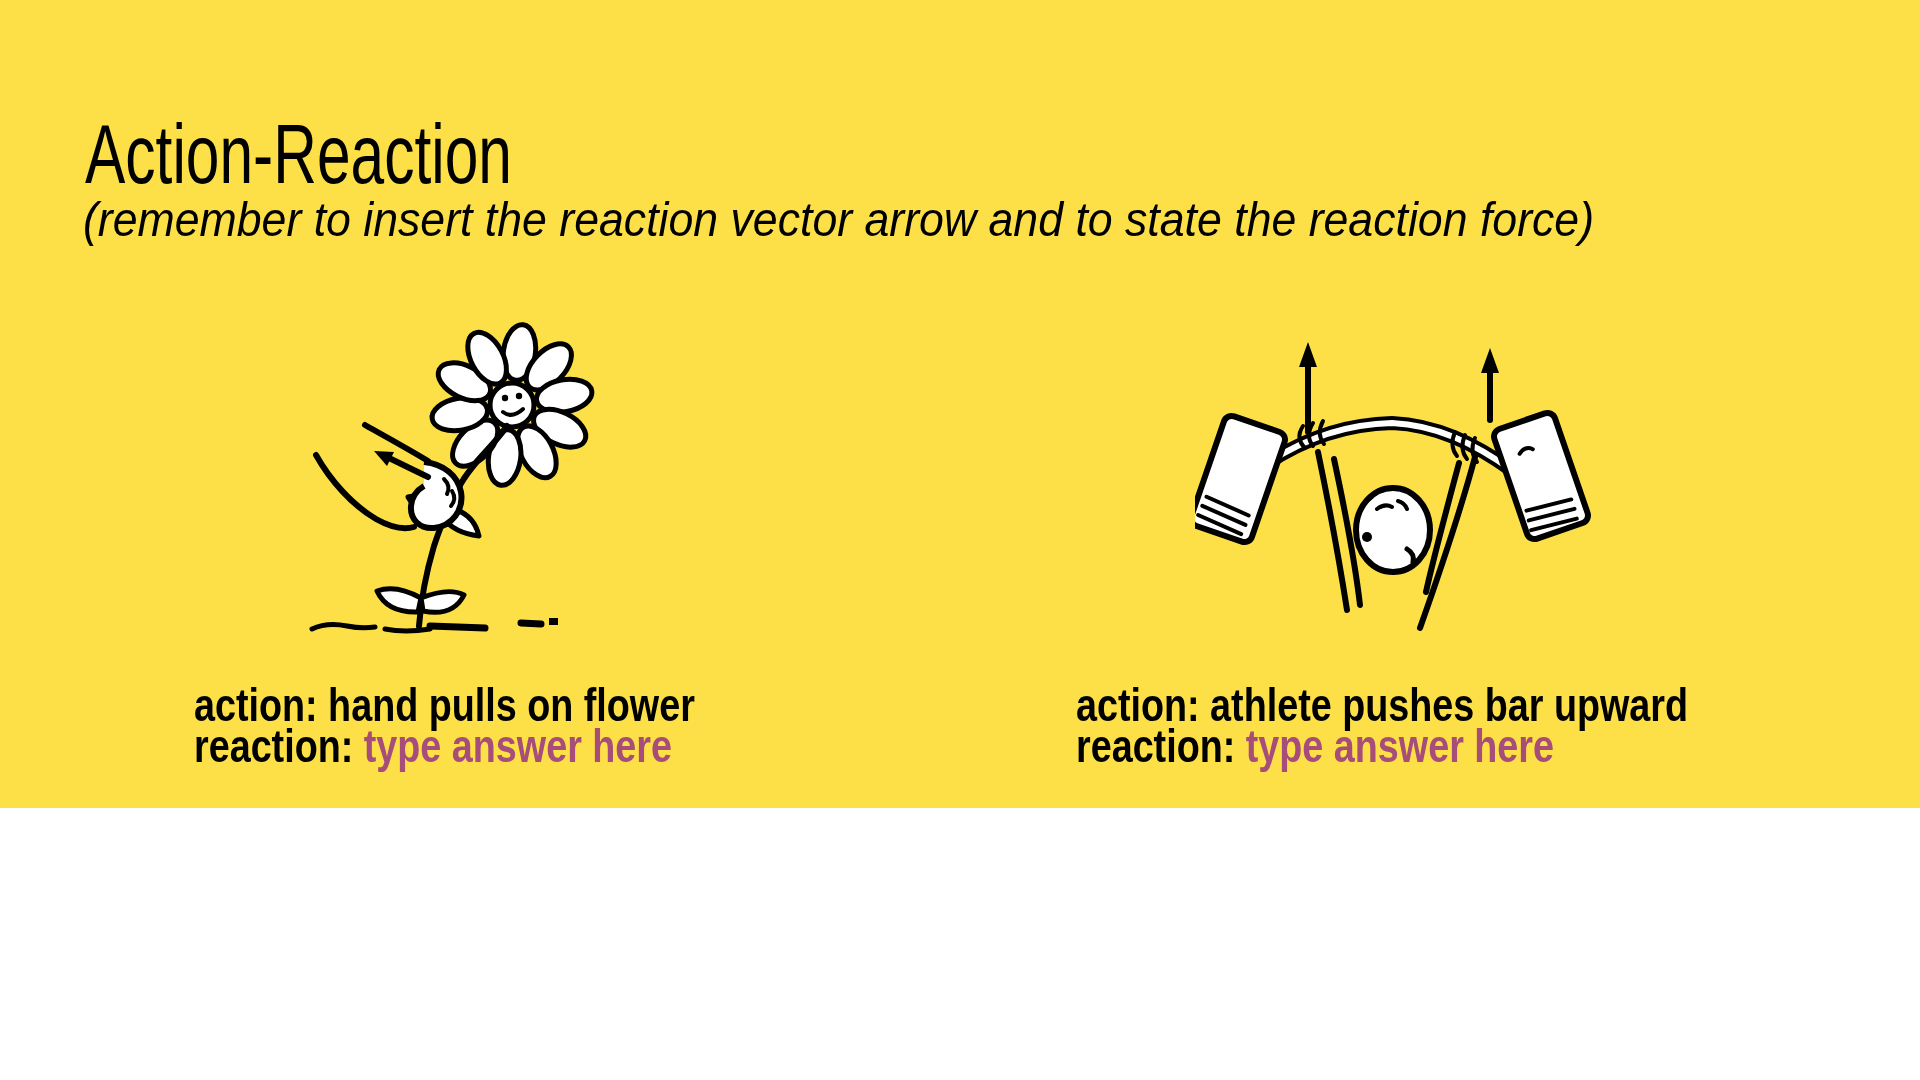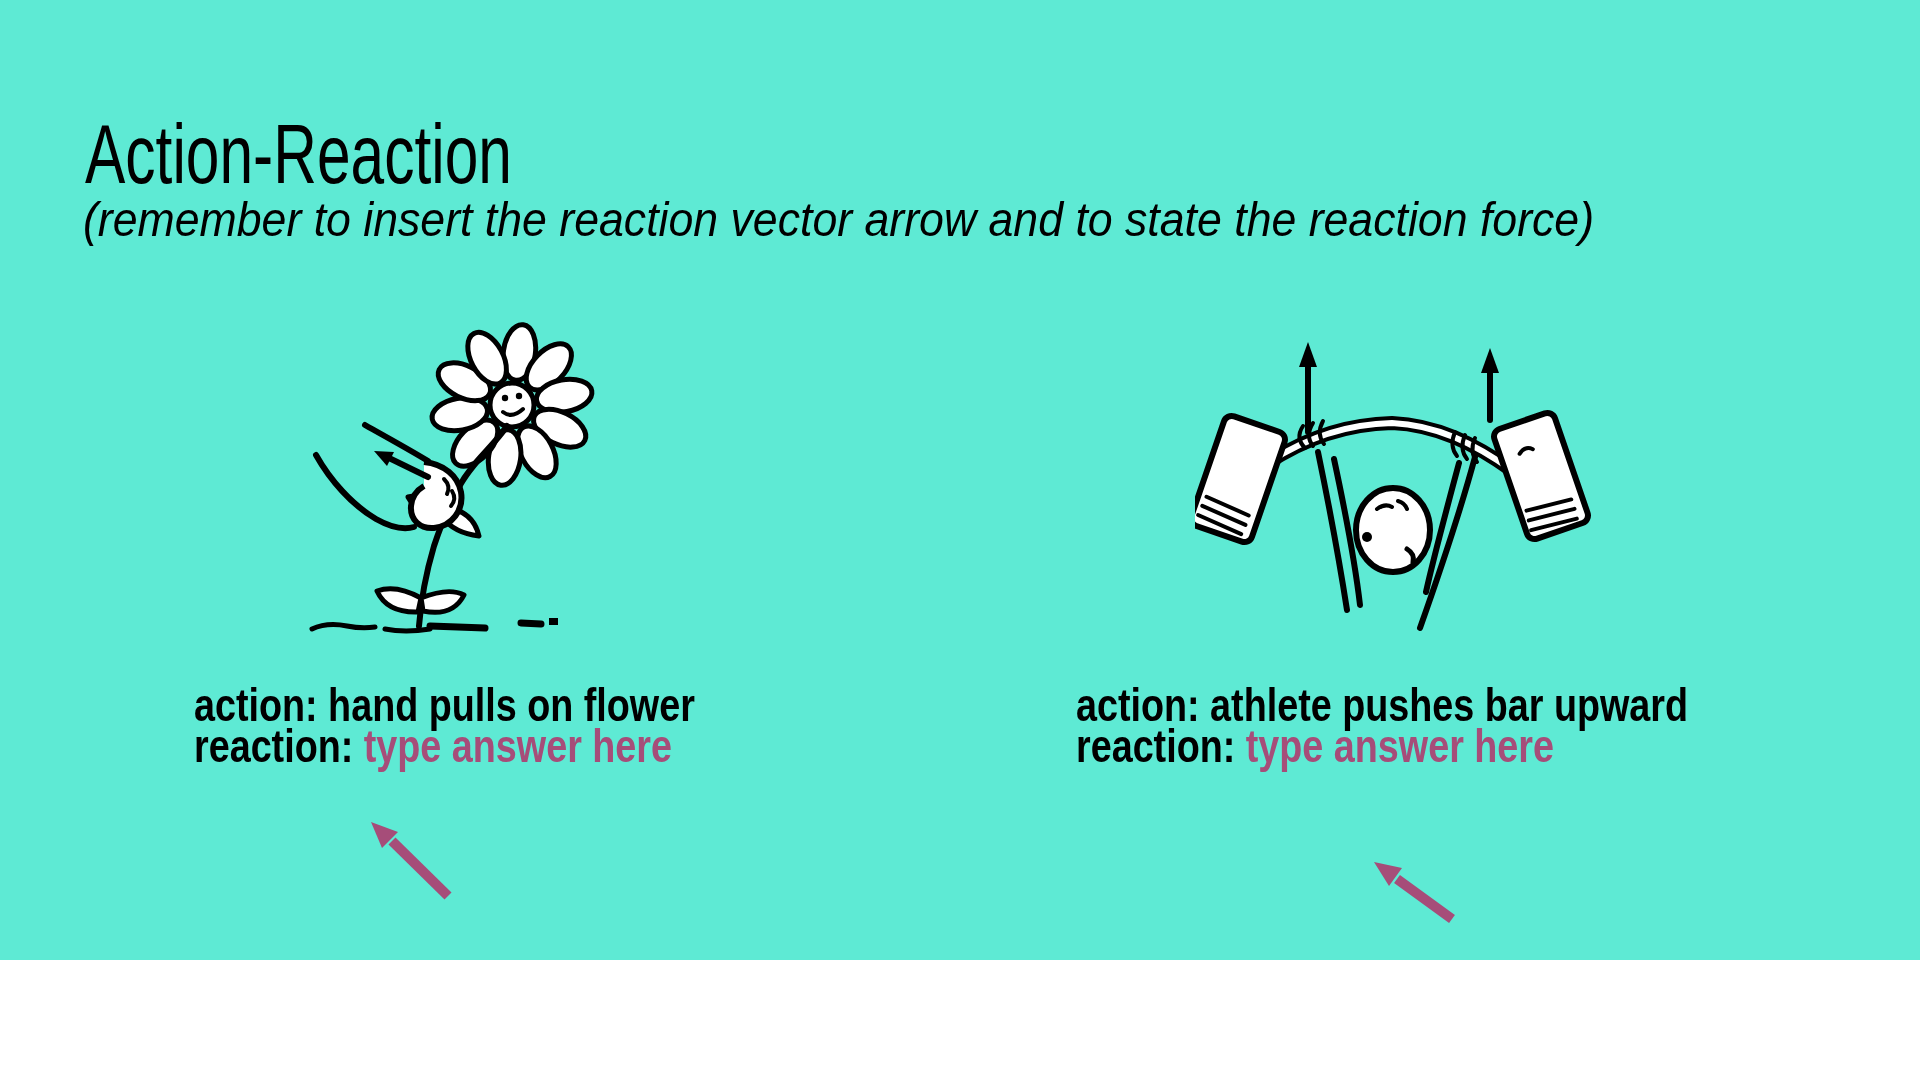--- a/index.html
+++ b/index.html
@@ -1,17 +1,17 @@
 <!DOCTYPE html>
 <html style="--accent: #a64d79;"><head>
 <meta charset="utf-8">
 <style>
   html,body{margin:0;padding:0;background:#fff;}
   .slide{
-    position:relative;width:1920px;height:960px;background:#5eead4;overflow:hidden;
+    position:relative;width:1920px;height:808px;background:#fde047;overflow:hidden;
     font-family:"Liberation Sans",sans-serif;color:#000;
   }
   .title{
     position:absolute;left:85px;top:112px;margin:0;
     font-size:84px;font-weight:400;line-height:84px;white-space:nowrap;
     transform:scaleX(0.72);transform-origin:0 0;
   }
   .subtitle{
     position:absolute;left:83px;top:196px;margin:0;
     font-size:48px;font-style:italic;font-weight:400;line-height:48px;white-space:nowrap;

